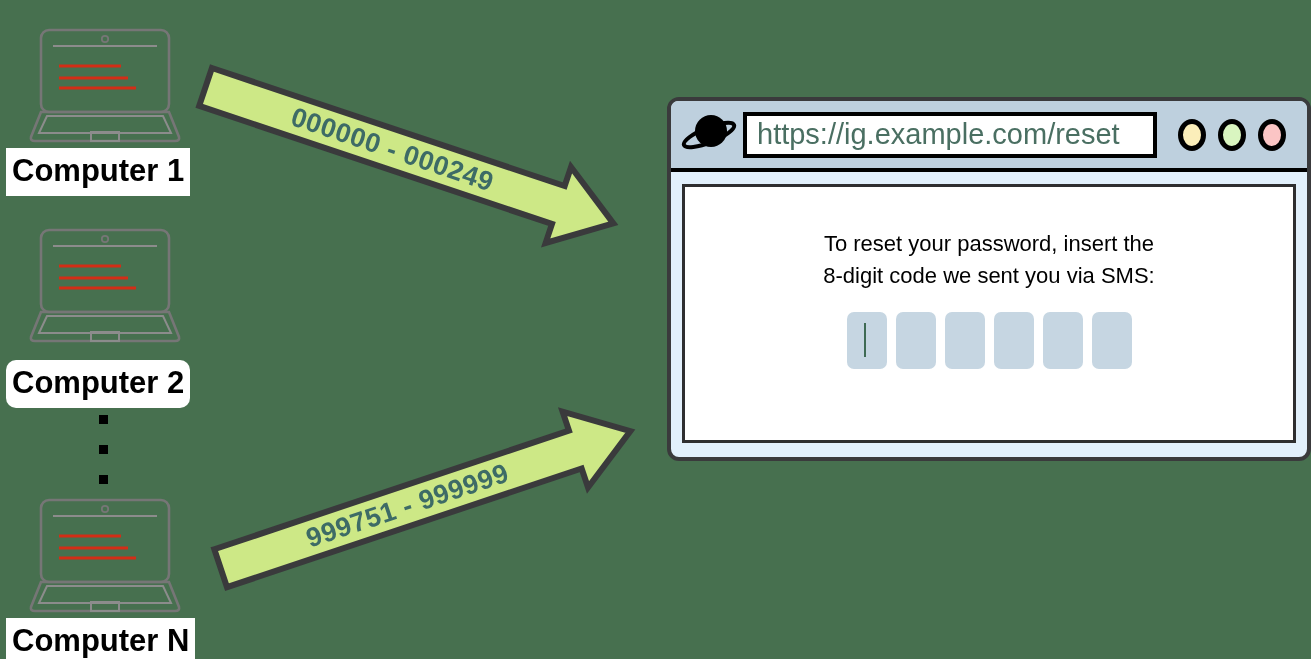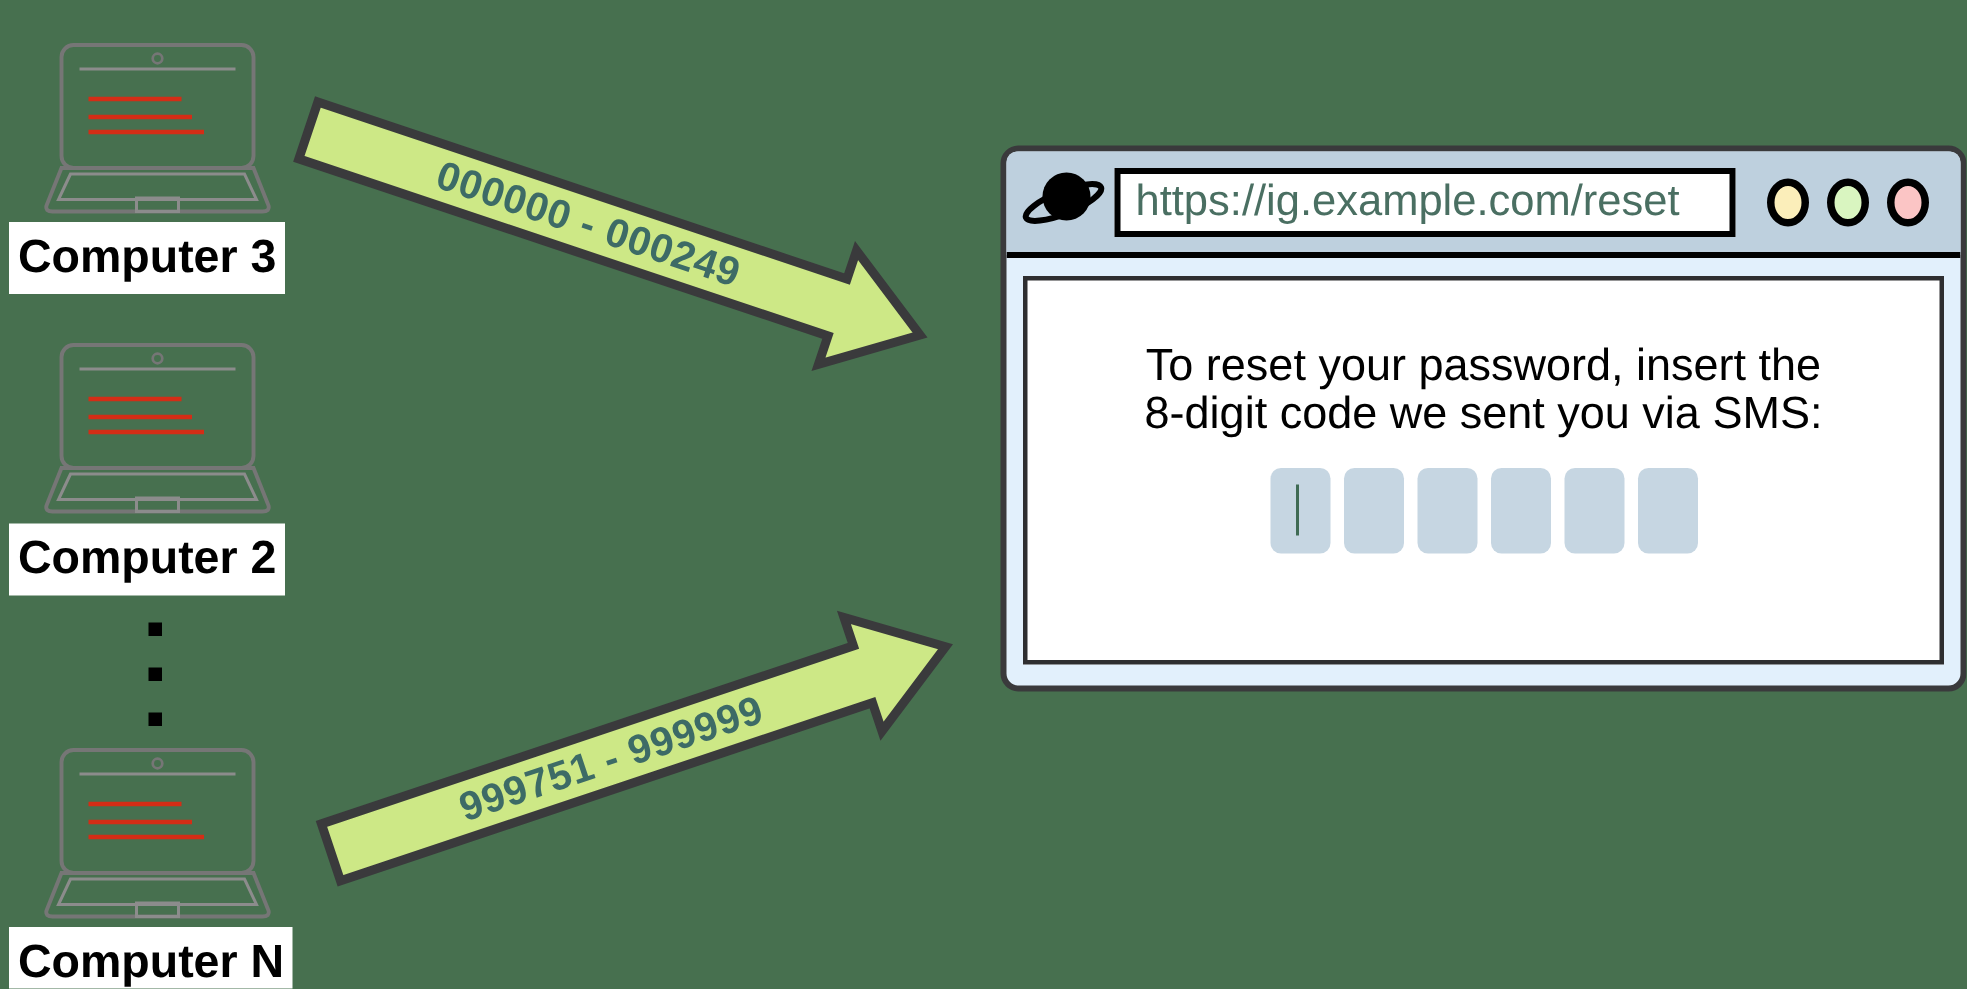--- a/index.html
+++ b/index.html
@@ -148,21 +148,21 @@
     border: 3px solid #2e2e30;
     box-sizing: border-box;
     display: flex;
     flex-direction: column;
     align-items: center;
   }
   .prompt {
     margin-top: 41px;
     text-align: center;
     color: #000000;
-    font-size: 30px;
+    font-size: 22px;
     line-height: 32px;
     font-family: "Liberation Sans", sans-serif;
   }
   .code-row {
     margin-top: 20px;
     display: flex;
     gap: 9px;
   }
   .code-box {
     width: 40px;
@@ -191,36 +191,36 @@
       <circle cx="80" cy="14" r="3.2" fill="none" stroke="#767676" stroke-width="1.8"></circle>
       <line x1="28" y1="21" x2="132" y2="21" stroke="#8c8c8c" stroke-width="2"></line>
       <line x1="34" y1="41" x2="96" y2="41" stroke="#d42d16" stroke-width="3"></line>
       <line x1="34" y1="53" x2="103" y2="53" stroke="#d42d16" stroke-width="3"></line>
       <line x1="34" y1="63" x2="111" y2="63" stroke="#d42d16" stroke-width="3"></line>
       <path d="M16 87 L6 112 Q5 116 10 116 L150 116 Q155 116 154 112 L144 87 Z" fill="none" stroke="#767676" stroke-width="2.6"></path>
       <path d="M22 91 L14 108 L146 108 L138 91 Z" fill="none" stroke="#8c8c8c" stroke-width="2"></path>
       <rect x="66" y="107" width="28" height="9" fill="none" stroke="#8c8c8c" stroke-width="2"></rect>
     </svg>
   </div>
-  <div class="comp-label" style="left:6px; top:148px;">Computer 3</div>
+  <div class="comp-label" style="left:6px; top:148px;">Computer 1</div>
 
   <div class="laptop" style="left:25px; top:225px;">
     <svg width="160" height="120" viewBox="0 0 160 120" xmlns="http://www.w3.org/2000/svg">
       <rect x="16" y="5" width="128" height="82" rx="8" ry="8" fill="none" stroke="#767676" stroke-width="2.6"></rect>
       <circle cx="80" cy="14" r="3.2" fill="none" stroke="#767676" stroke-width="1.8"></circle>
       <line x1="28" y1="21" x2="132" y2="21" stroke="#8c8c8c" stroke-width="2"></line>
       <line x1="34" y1="41" x2="96" y2="41" stroke="#d42d16" stroke-width="3"></line>
       <line x1="34" y1="53" x2="103" y2="53" stroke="#d42d16" stroke-width="3"></line>
       <line x1="34" y1="63" x2="111" y2="63" stroke="#d42d16" stroke-width="3"></line>
       <path d="M16 87 L6 112 Q5 116 10 116 L150 116 Q155 116 154 112 L144 87 Z" fill="none" stroke="#767676" stroke-width="2.6"></path>
       <path d="M22 91 L14 108 L146 108 L138 91 Z" fill="none" stroke="#8c8c8c" stroke-width="2"></path>
       <rect x="66" y="107" width="28" height="9" fill="none" stroke="#8c8c8c" stroke-width="2"></rect>
     </svg>
   </div>
-  <div class="comp-label" style="left:6px; top:349px;">Computer 2</div>
+  <div class="comp-label" style="left:6px; top:360px;border-radius:10px;">Computer 2</div>
 
   <div class="dots">
     <span></span>
     <span></span>
     <span></span>
   </div>
 
   <div class="laptop" style="left:25px; top:495px;">
     <svg width="160" height="120" viewBox="0 0 160 120" xmlns="http://www.w3.org/2000/svg">
       <rect x="16" y="5" width="128" height="82" rx="8" ry="8" fill="none" stroke="#767676" stroke-width="2.6"></rect>

